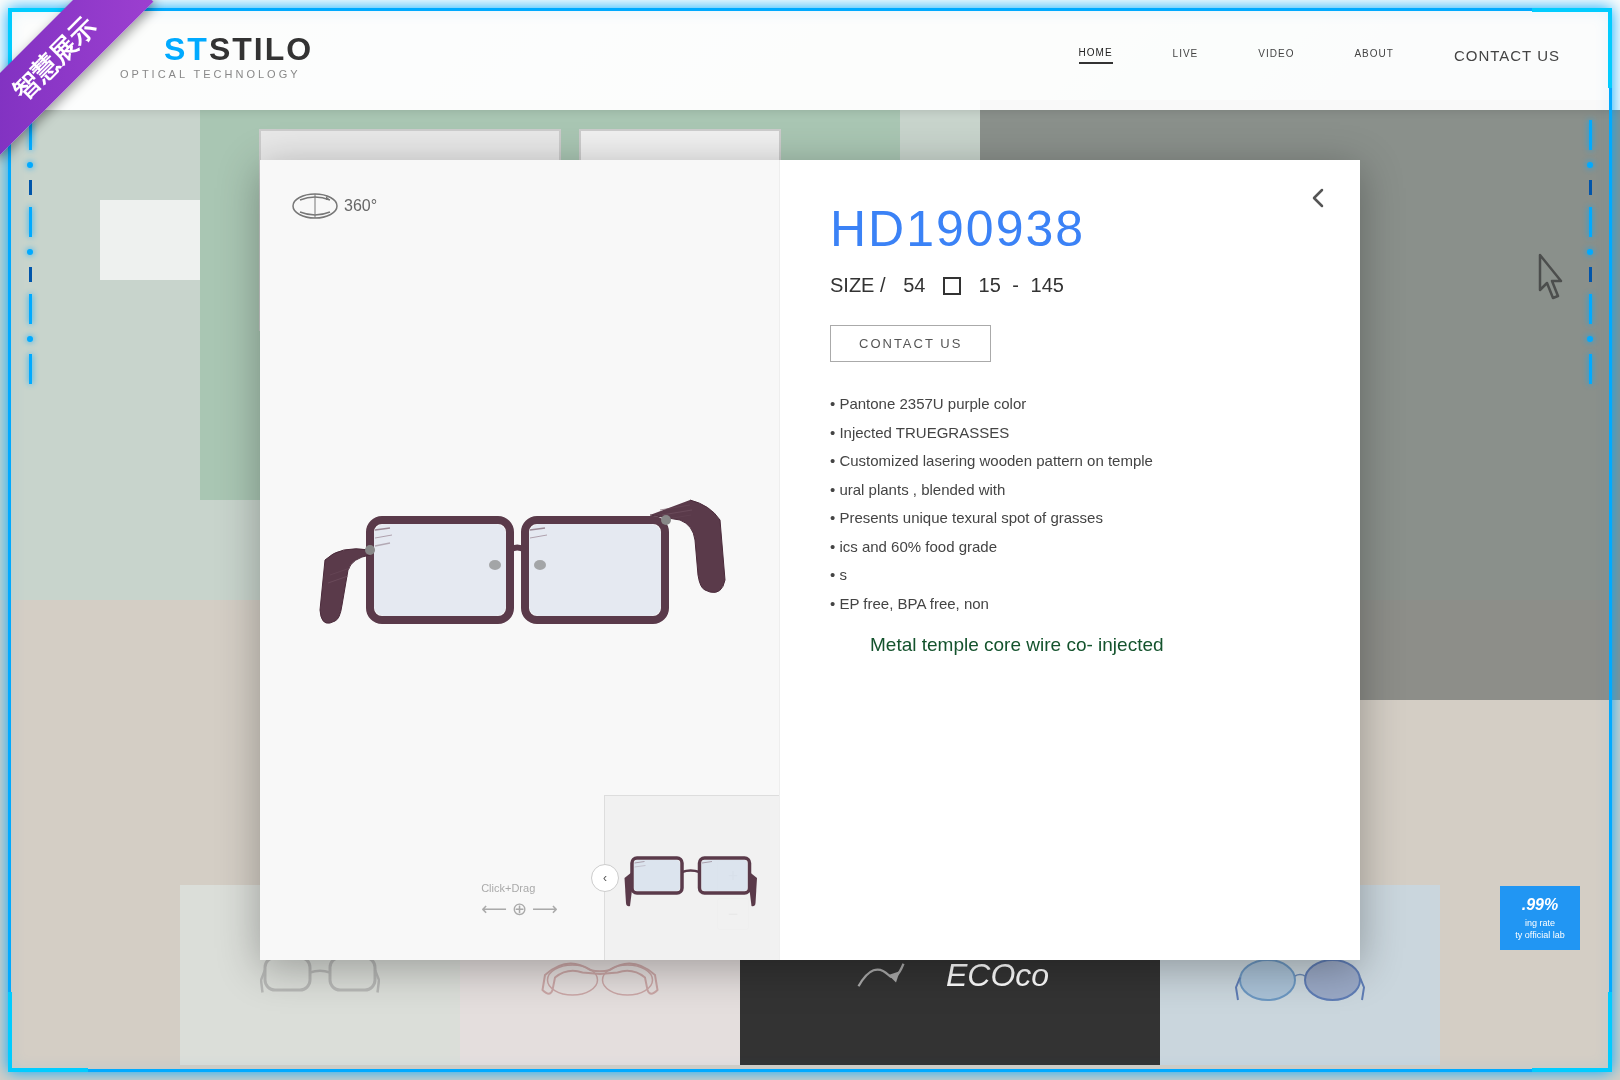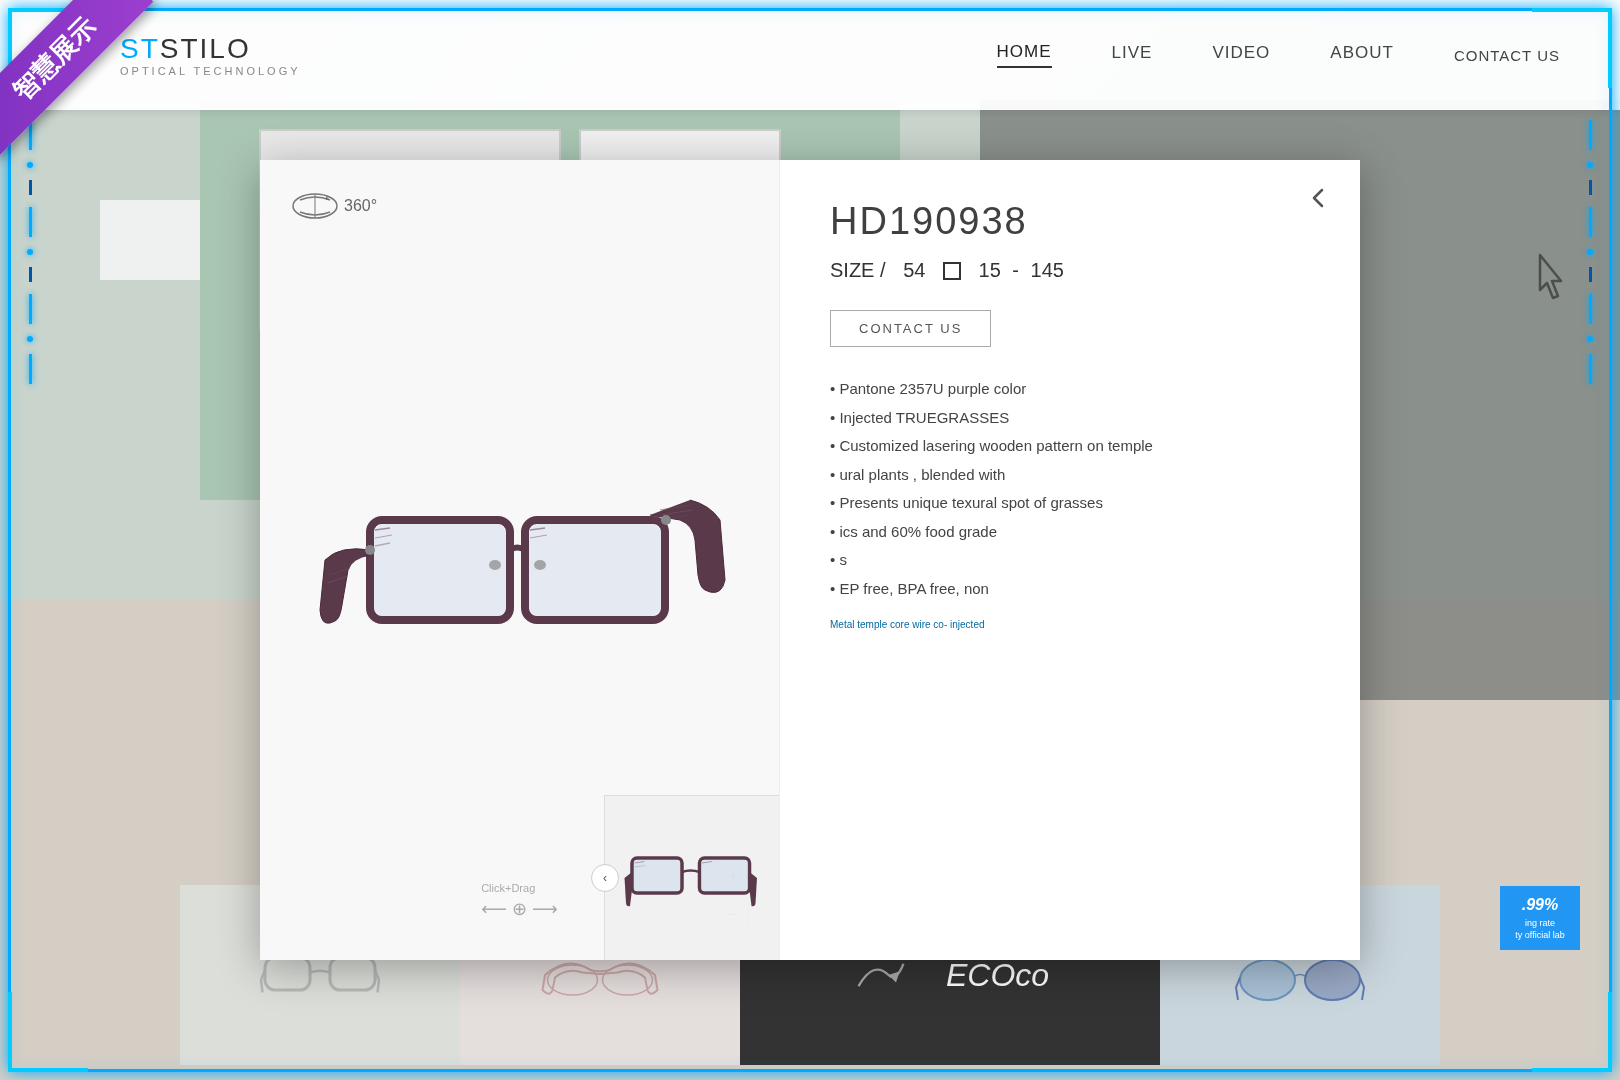--- a/index.html
+++ b/index.html
@@ -110,40 +110,41 @@
     }
 
     .navbar-logo {
       display: flex;
       flex-direction: column;
       margin-right: auto;
       margin-left: 60px;
     }
 
     .logo-main {
-      font-size: 28px;
-      font-weight: normal;
+      font-size: 32px;
+      font-weight: bold;
       color: #333;
       letter-spacing: 2px;
+      margin-left: 44px;
     }
 
     .logo-sub {
       font-size: 11px;
       color: #888;
       letter-spacing: 3px;
     }
 
     .nav-links {
       display: flex;
       gap: 60px;
       align-items: center;
     }
 
     .nav-link {
-      font-size: 17px;
+      font-size: 10px;
       color: #444;
       text-decoration: none;
       letter-spacing: 1px;
       cursor: pointer;
       padding-bottom: 4px;
     }
 
     .nav-link.active {
       border-bottom: 2px solid #333;
       color: #222;
@@ -250,23 +251,23 @@
 
     
     .product-info {
       flex: 1;
       padding: 40px 40px 30px 50px;
       overflow-y: auto;
       position: relative;
     }
 
     .product-id {
-      font-size: 38px;
+      font-size: 50px;
       font-weight: 300;
-      color: #404040;
+      color: #3b82f6;
       letter-spacing: 2px;
       margin-bottom: 16px;
     }
 
     .product-size {
       font-size: 20px;
       color: #333;
       margin-bottom: 28px;
       display: flex;
       align-items: center;
@@ -604,21 +605,21 @@
       <li>Pantone 2357U purple color</li>
       <li>Injected TRUEGRASSES</li>
       <li>Customized lasering wooden pattern on temple</li>
       <li>ural plants , blended with</li>
       <li>Presents unique texural spot of grasses</li>
       <li>ics and 60% food grade</li>
       <li>s</li>
       <li>EP free, BPA free, non</li>
     </ul>
 
-    <div style="margin-top:16px;color:#0369a1;font-size:10px;">Metal temple core wire co- injected</div>
+    <div style="margin-top:16px;color:#14532d;font-size:19px;margin-left:40px;">Metal temple core wire co- injected</div>
   </div>
 
 </div>
 
 <div class="product-strip">
 
   <div class="strip-item">
     <svg width="120" height="70" viewBox="0 0 240 120" xmlns="http://www.w3.org/2000/svg" opacity="0.6">
       <rect x="10" y="25" width="90" height="65" rx="20" fill="none" stroke="#a0a0a0" stroke-width="6"></rect>
       <rect x="140" y="25" width="90" height="65" rx="20" fill="none" stroke="#a0a0a0" stroke-width="6"></rect>

